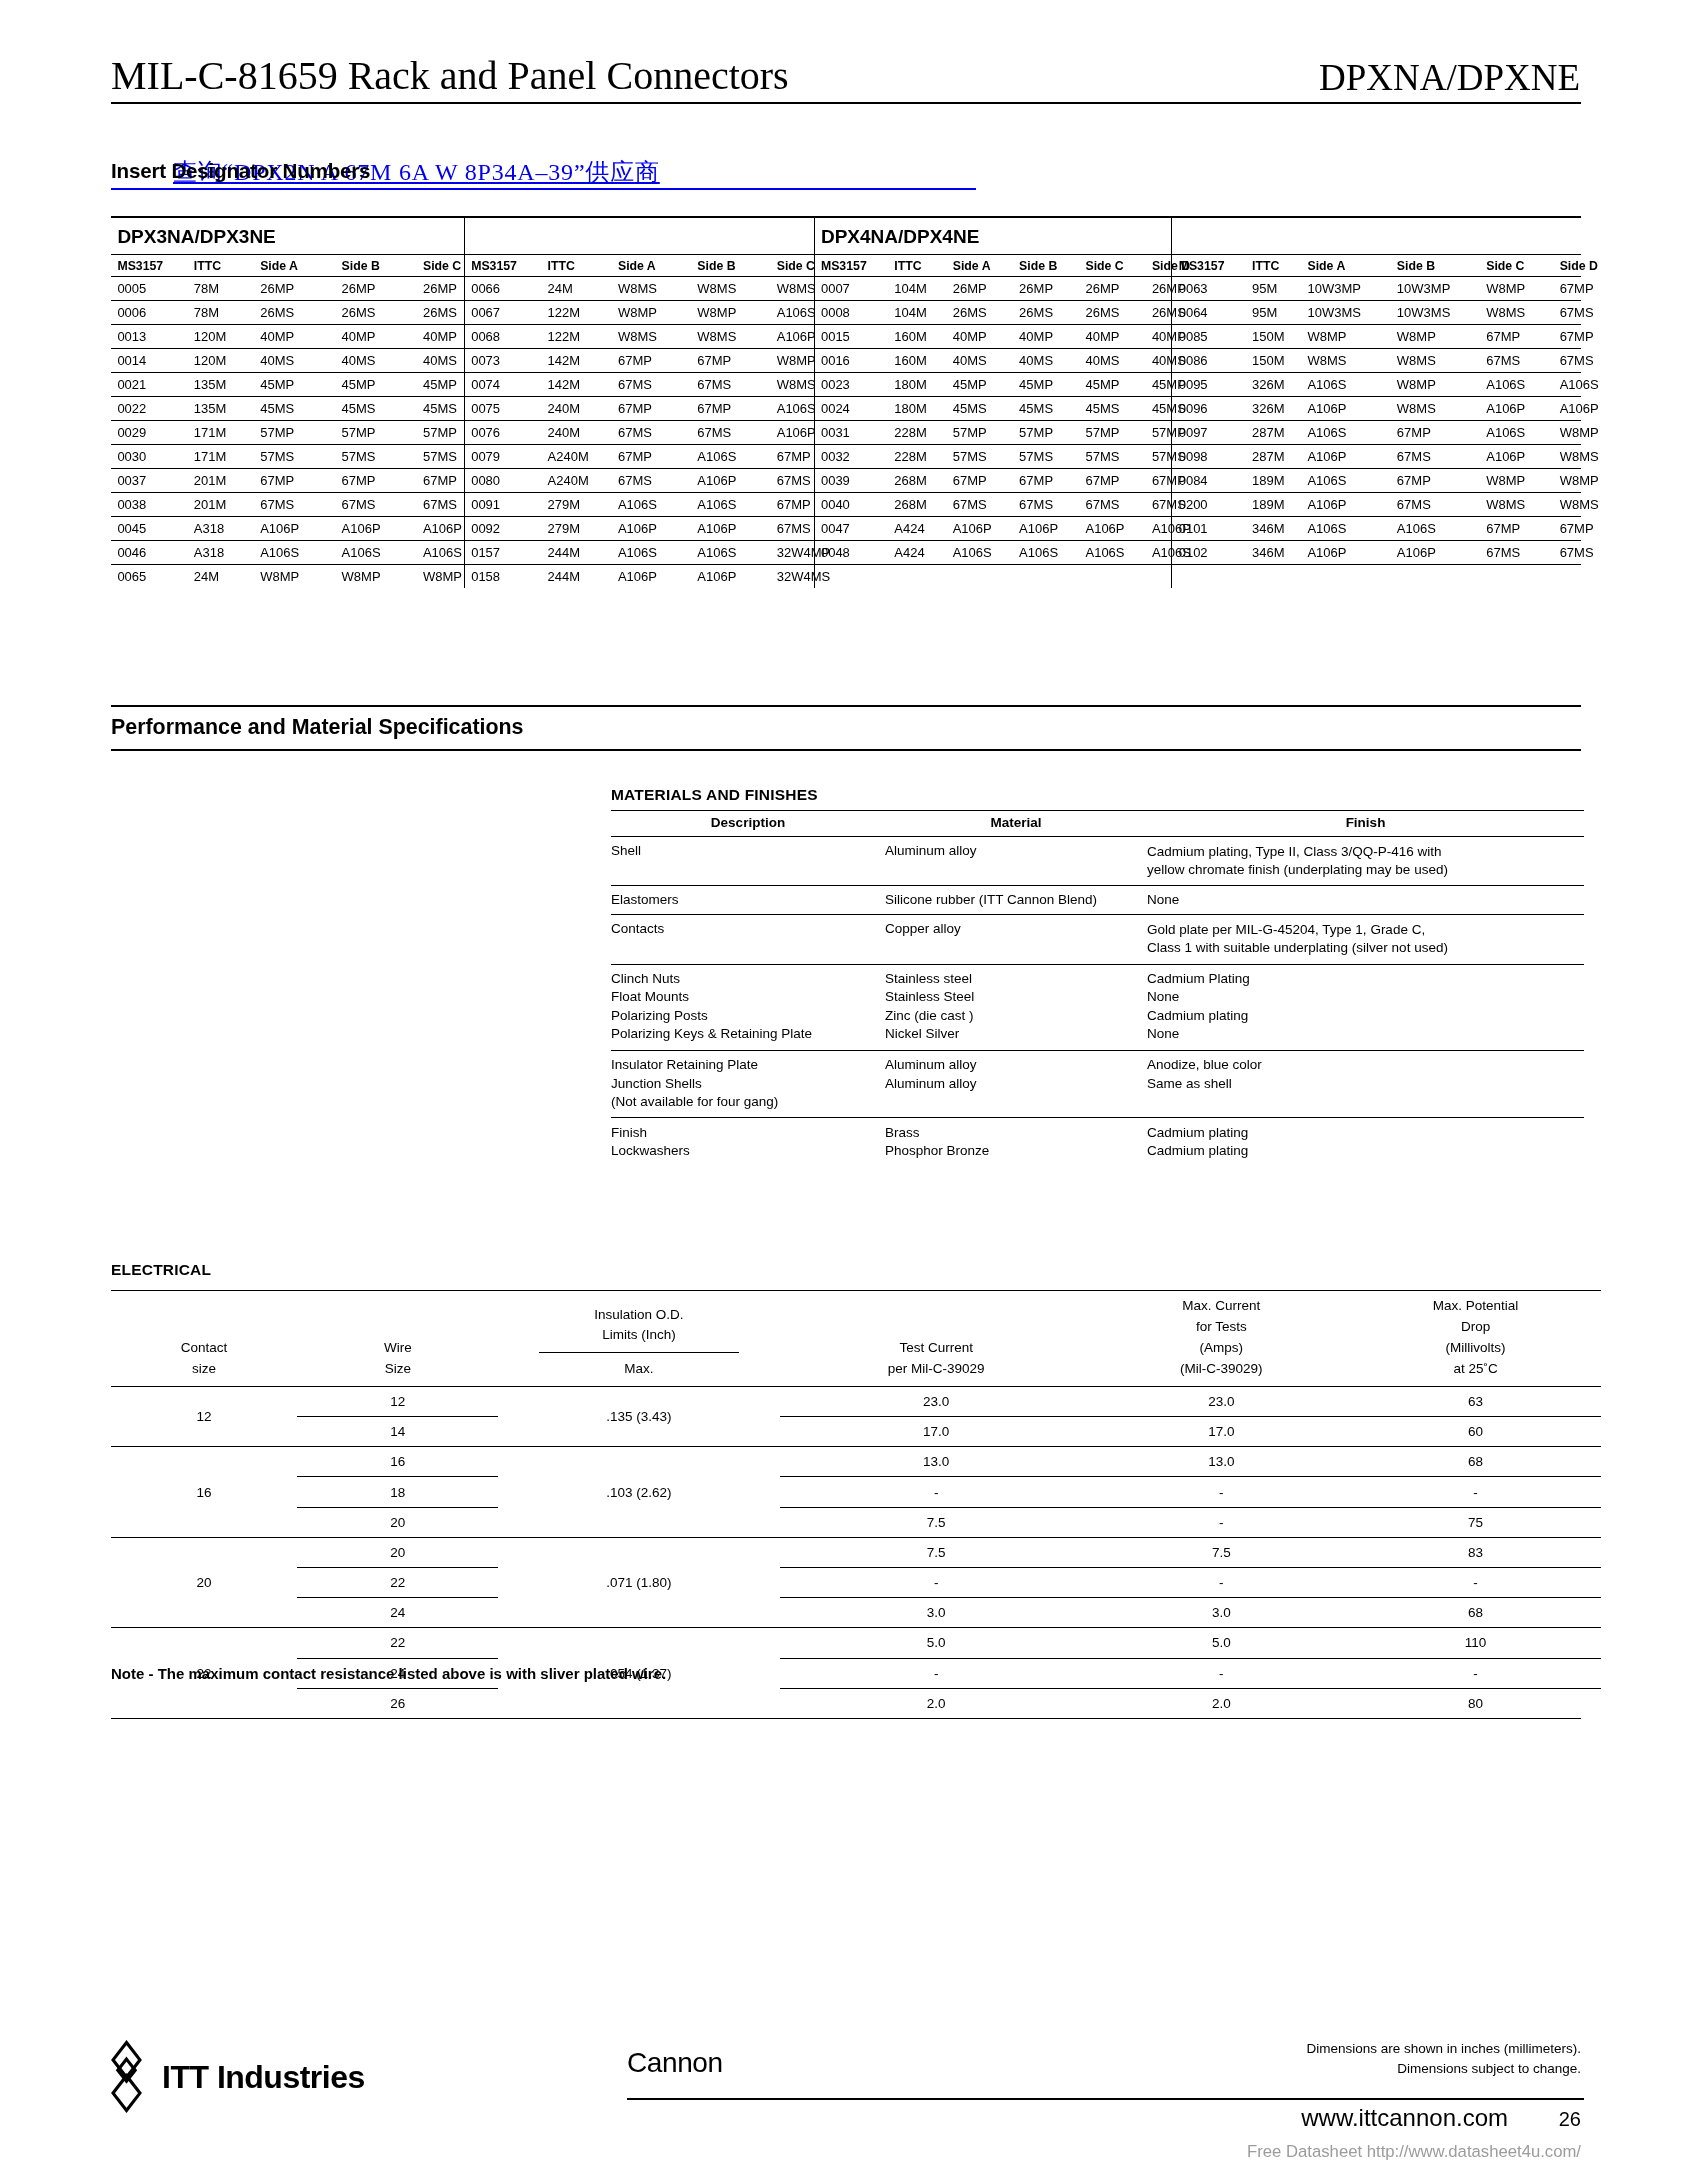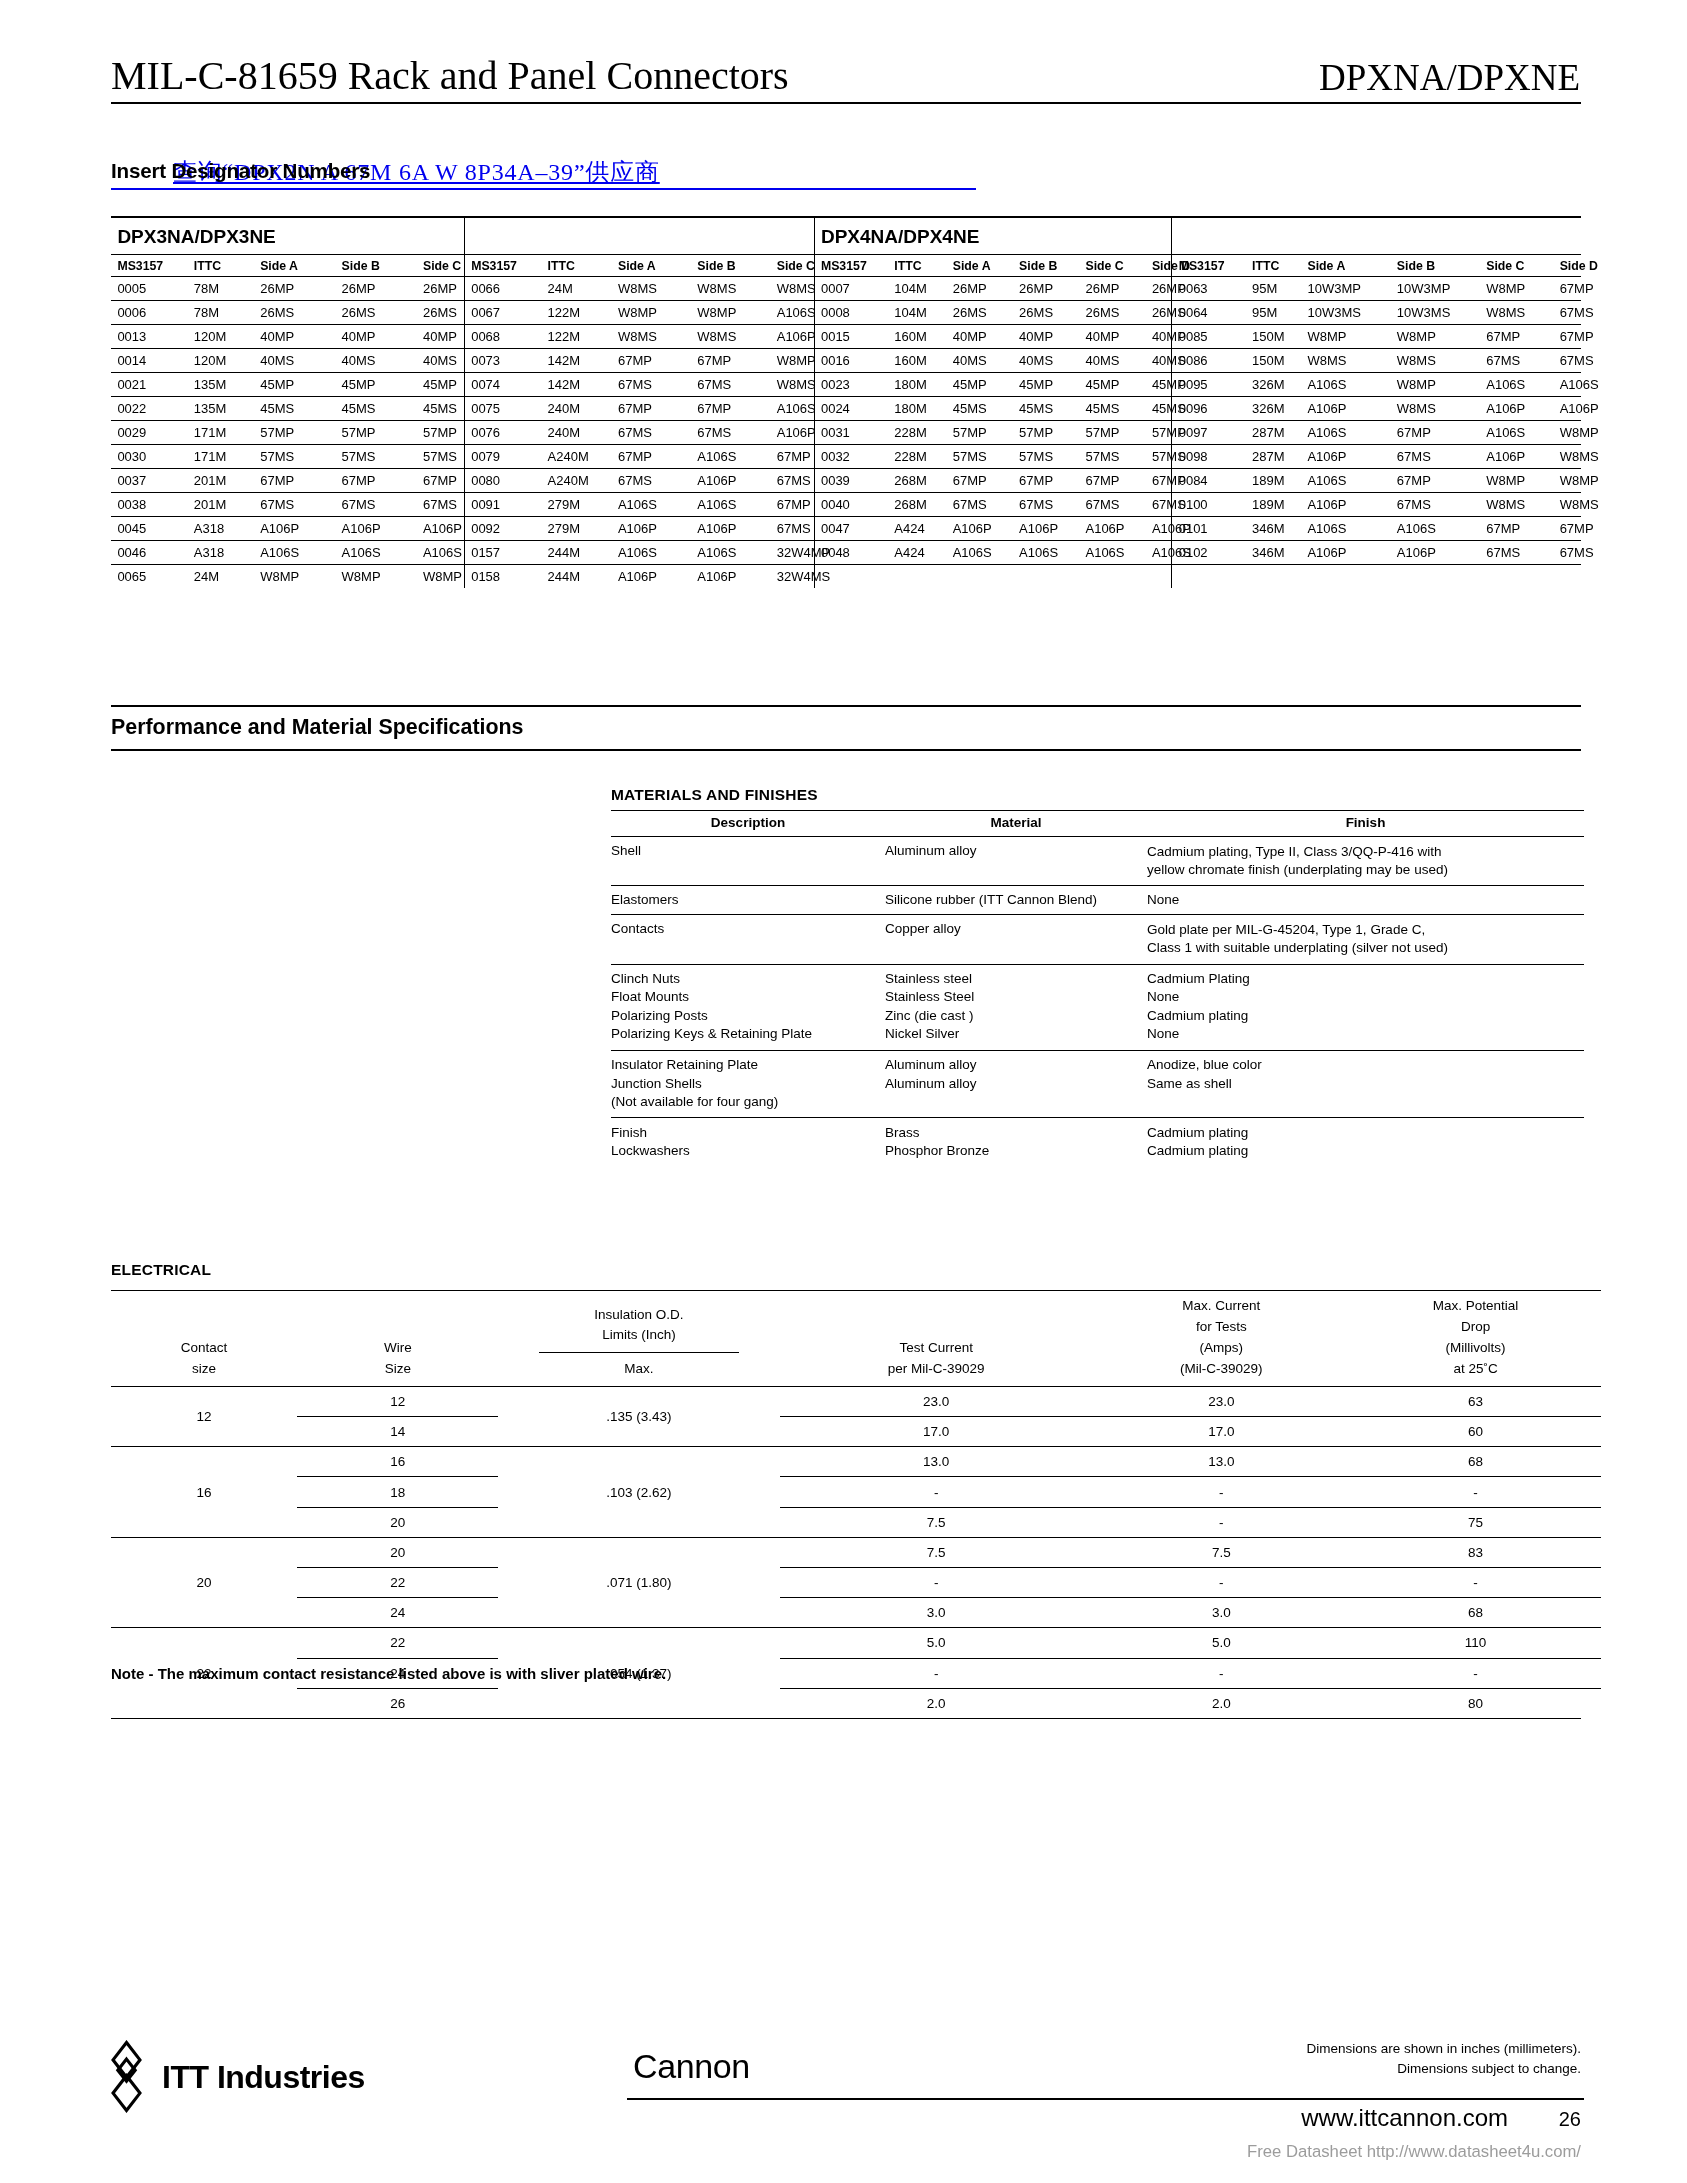--- a/index.html
+++ b/index.html
@@ -295,23 +295,22 @@
   .itt-text {
     font-size: 32px;
     font-weight: bold;
     letter-spacing: -0.5px;
     line-height: 1;
   }
   .cannon {
     position: absolute;
     left: 627px;
     top: 2047px;
-    font-size: 34px;
+    font-size: 28px;
     letter-spacing: -0.4px;
-    margin-left: 6px;
   }
   .cannon-rule {
     position: absolute;
     left: 627px;
     top: 2098px;
     width: 957px;
     height: 2px;
     background: #000;
   }
   .dims {
@@ -772,21 +771,21 @@
               </tr>
             <tr>
                 <td>0084</td>
                 <td>189M</td>
                 <td>A106S</td>
                 <td>67MP</td>
                 <td>W8MP</td>
                 <td>W8MP</td>
               </tr>
             <tr>
-                <td>0100</td>
+                <td>0200</td>
                 <td>189M</td>
                 <td>A106P</td>
                 <td>67MS</td>
                 <td>W8MS</td>
                 <td>W8MS</td>
               </tr>
             <tr>
                 <td>0101</td>
                 <td>346M</td>
                 <td>A106S</td>

